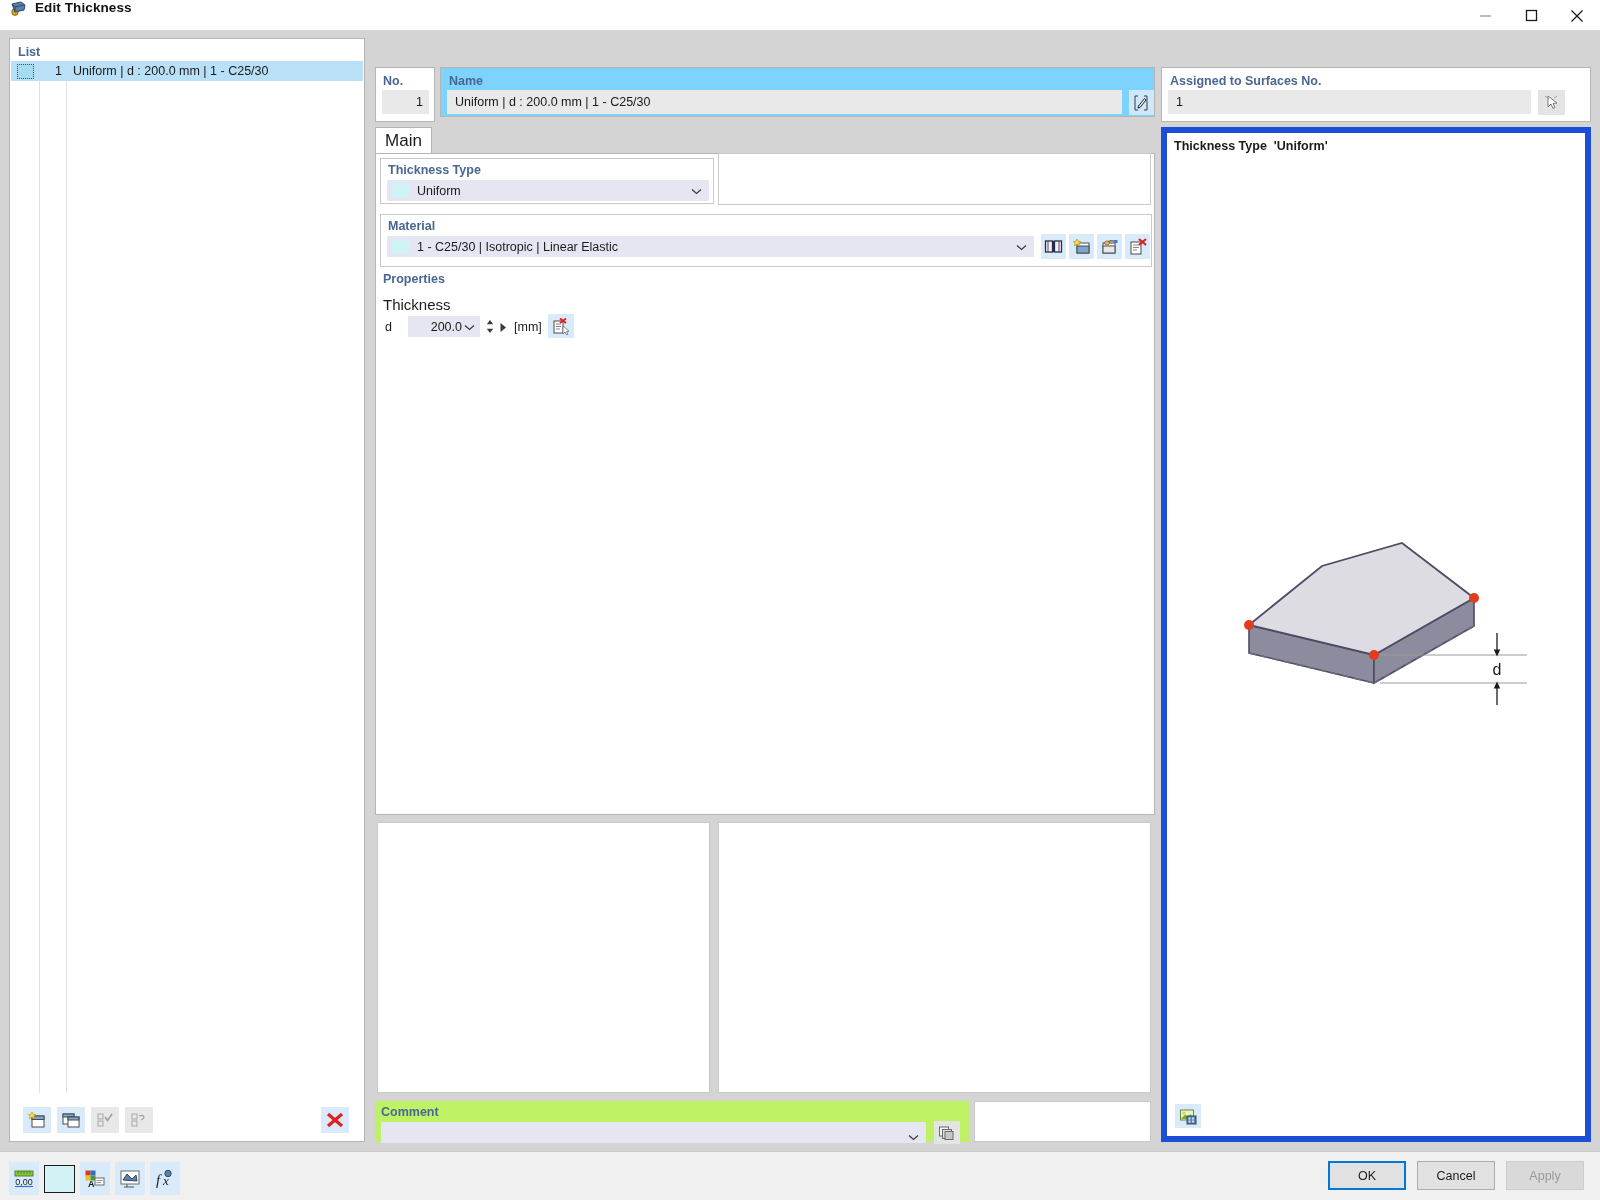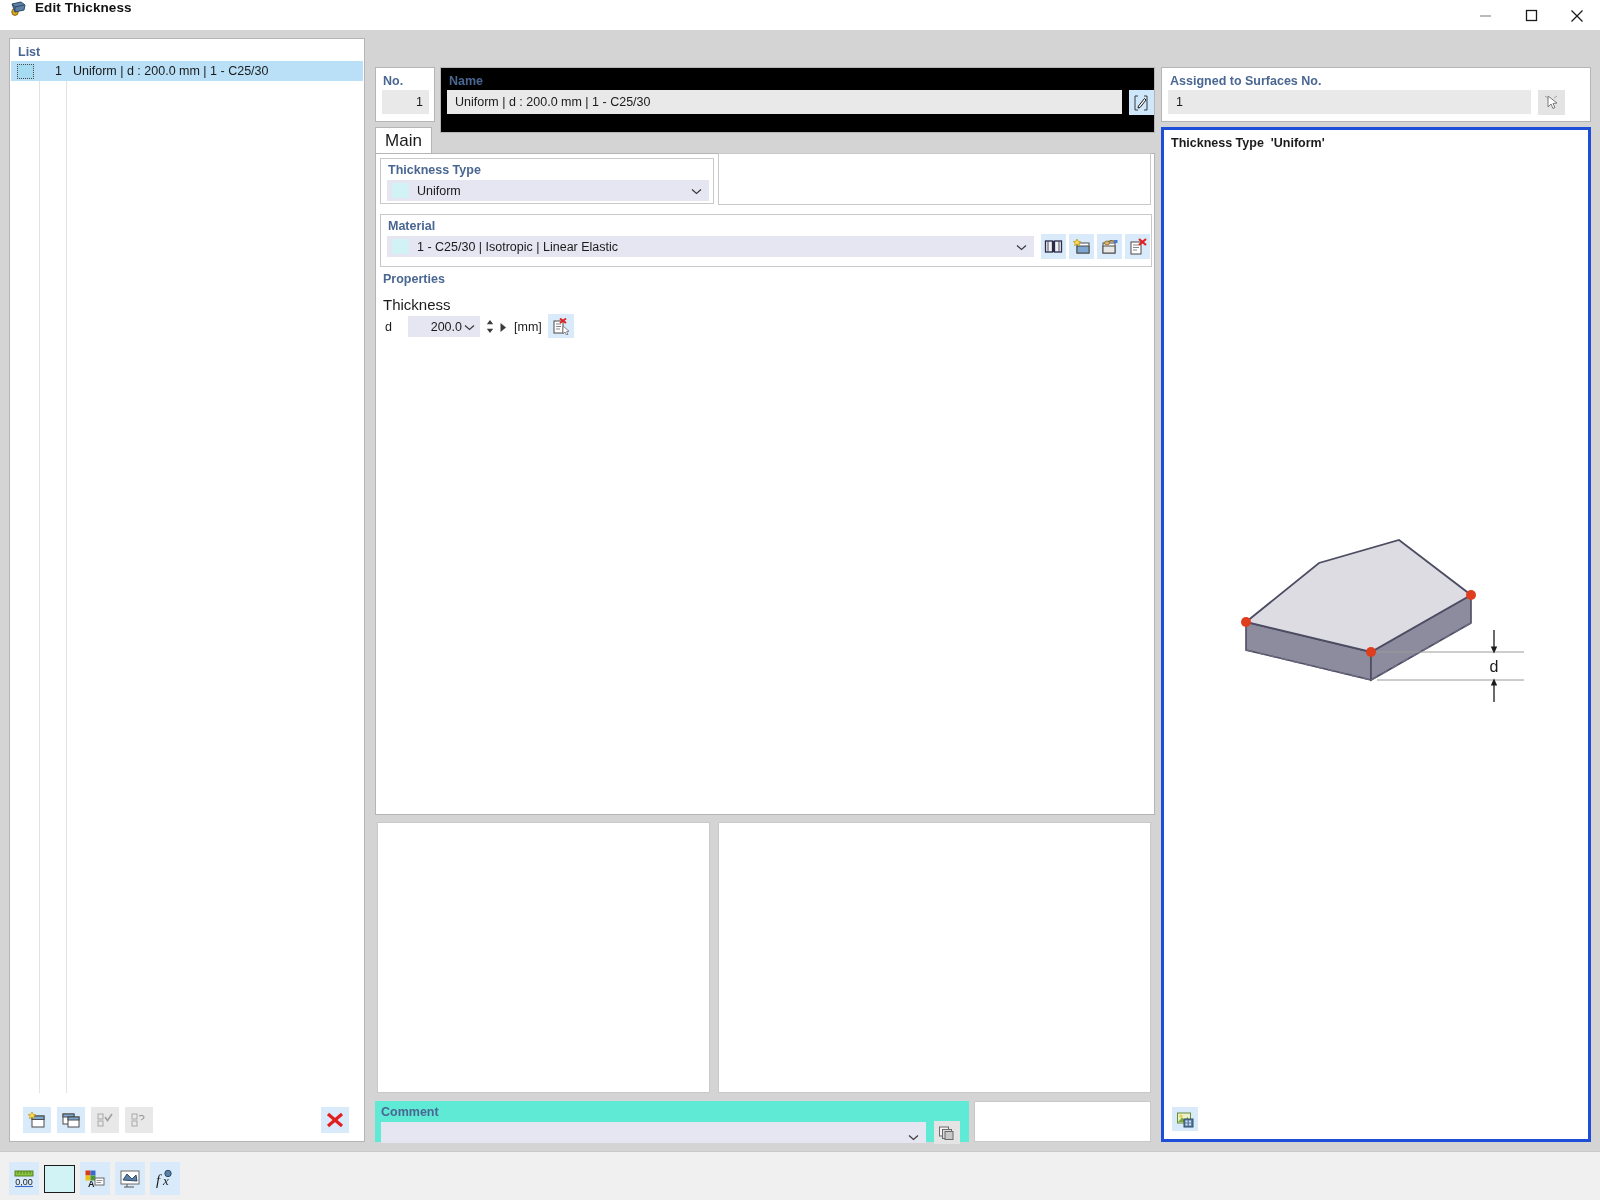--- a/index.html
+++ b/index.html
@@ -84,22 +84,22 @@
     background: #ffffff; border: 1px solid #b5b5b5;
   }
   .no-box .lbl { position: absolute; left: 7px; top: 6px; }
   .no-field {
     position: absolute; left: 6px; top: 22px; width: 47px; height: 24px;
     background: #e9e9e9; border: 1px solid #e9e9e9;
     text-align: right; padding-right: 5px; line-height: 22px; font-size: 12.5px;
   }
 
   .name-box {
-    position: absolute; left: 440px; top: 36px; width: 715px; height: 66px;
-    background: #000000; border: 1px solid #b5b5b5;
+    position: absolute; left: 440px; top: 36px; width: 715px; height: 50px;
+    background: #7dd3fc; border: 1px solid #b5b5b5;
   }
   .name-box .lbl { position: absolute; left: 8px; top: 6px; }
   .name-field {
     position: absolute; left: 6px; top: 22px; width: 675px; height: 24px;
     background: #e9e9e9; border: 1px solid #e9e9e9;
     padding-left: 7px; line-height: 22px; font-size: 12.5px;
   }
   .name-btn {
     position: absolute; left: 688px; top: 22px; width: 25px; height: 25px;
     background: #cfe7fa; display: flex; align-items: center; justify-content: center;
@@ -190,40 +190,40 @@
     background: #ffffff; border: 1px solid #c9c9c9;
   }
   .bot-panel-b {
     position: absolute; left: 718px; top: 791px; width: 433px; height: 271px;
     background: #ffffff; border: 1px solid #c9c9c9;
   }
 
   
   .comment-box {
     position: absolute; left: 375px; top: 1070px; width: 594px; height: 41px;
-    background: #5eead4;
+    background: #bef264;
   }
   .comment-box .lbl { position: absolute; left: 6px; top: 4px; }
   .comment-combo {
     position: absolute; left: 6px; top: 21px; width: 545px; height: 21px;
     background: #e5e6f2;
   }
   .comment-btn {
     position: absolute; left: 559px; top: 20px; width: 26px; height: 23px;
     background: #e4e4e4; display: flex; align-items: center; justify-content: center;
   }
   .comment-side {
     position: absolute; left: 974px; top: 1070px; width: 177px; height: 41px;
     background: #ffffff; border: 1px solid #c9c9c9;
   }
 
   
   .preview-panel {
     position: absolute; left: 1161px; top: 96px; width: 430px; height: 1015px;
-    background: #ffffff; border: 3px solid #1d4ed8;
+    background: #ffffff; border: 6px solid #1d4ed8;
   }
   .preview-title {
     position: absolute; left: 7px; top: 6px; font-size: 12.5px; font-weight: bold; color: #1b1b1b;
   }
   .preview-title .q { font-weight: bold; }
   .preview-svg { position: absolute; left: 0; top: 380px; }
   .preview-foot-btn {
     position: absolute; left: 8px; bottom: 8px; width: 26px; height: 24px;
     background: #d9ebfa; display: flex; align-items: center; justify-content: center;
   }
@@ -575,13 +575,18 @@
     </span>
     <span class="tbtn">
       <svg width="22" height="20" viewBox="0 0 22 20">
         <text x="2" y="16" font-family="Liberation Serif, serif" font-size="15" font-style="italic" fill="#1b1b1b">f</text>
         <text x="9" y="16" font-family="Liberation Serif, serif" font-size="13" font-style="italic" fill="#1b1b1b">x</text>
         <circle cx="14" cy="4.5" r="3.2" fill="#5b7fa6" stroke="#2e4a66" stroke-width="1"></circle>
       </svg>
     </span>
   </div>
 
+  <div class="dlg-buttons">
+    <span class="dlg-btn primary">OK</span>
+    <span class="dlg-btn">Cancel</span>
+    <span class="dlg-btn disabled">Apply</span>
+  </div>
 </div>
 
 </body></html>

